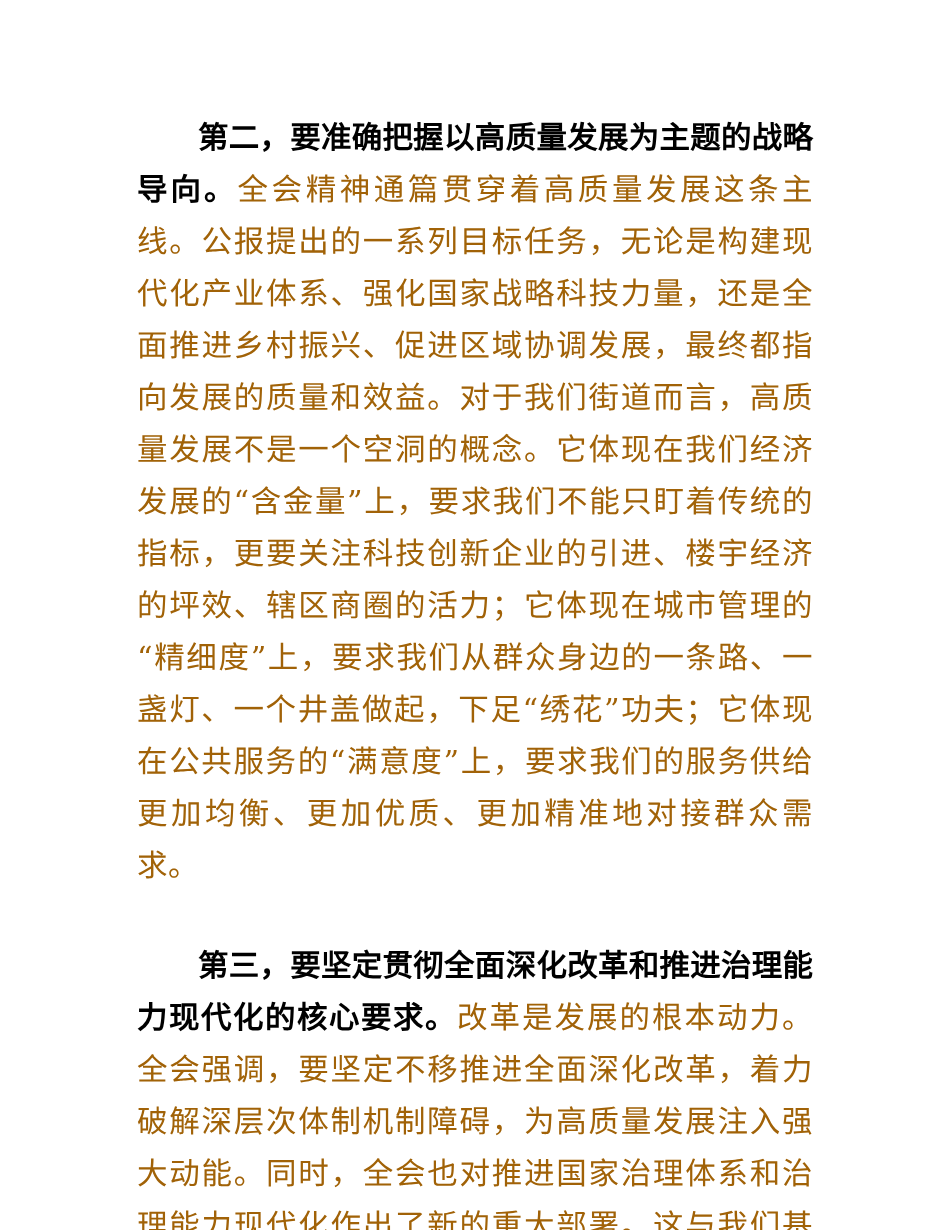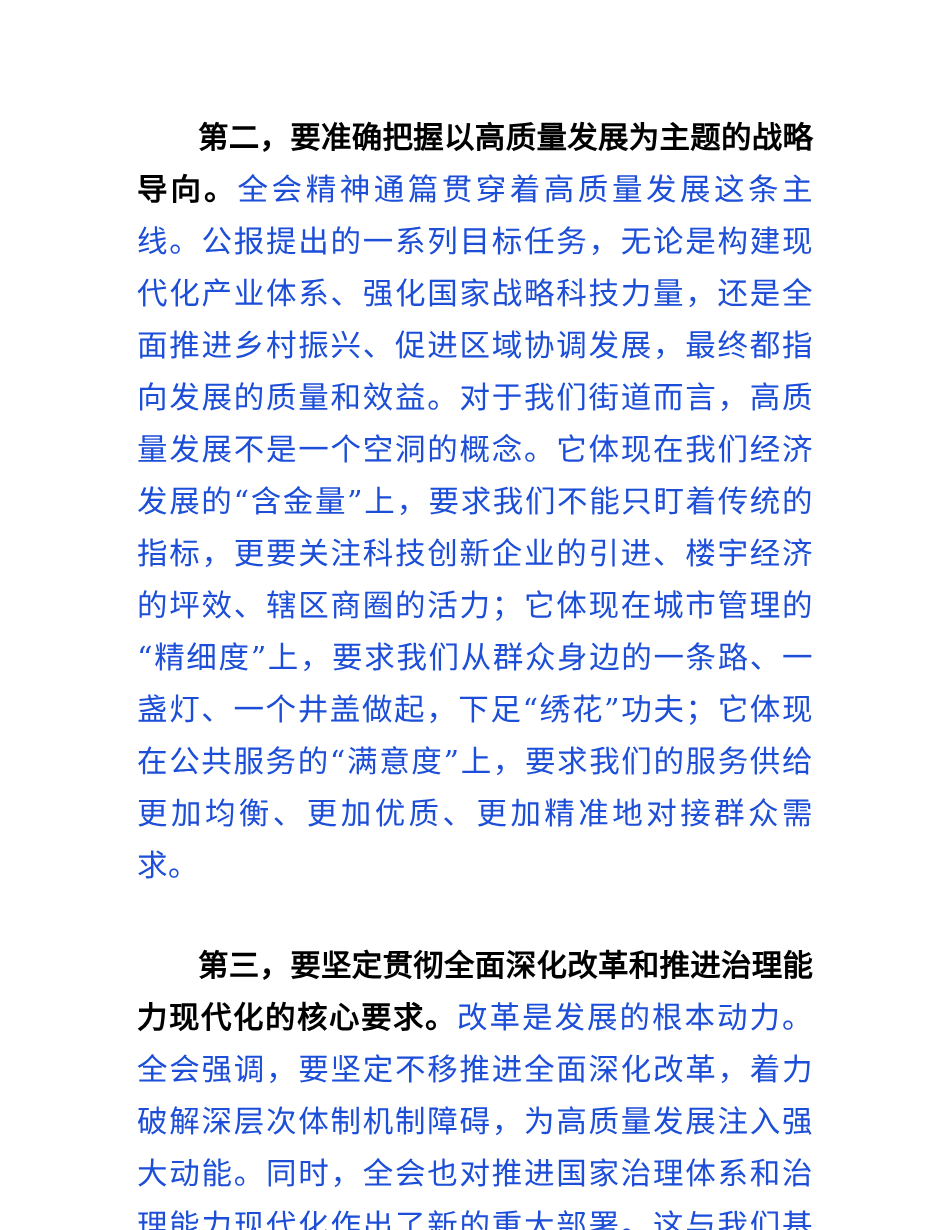--- a/index.html
+++ b/index.html
@@ -55,21 +55,21 @@
     font-family: "DejaVu Sans", "Liberation Sans", sans-serif;
     font-weight: 700;
     letter-spacing: 0px;
     color: #000000;
   }
 
   
   .body-run {
     font-family: "DejaVu Serif", "Liberation Serif", serif;
     font-weight: 400;
-    color: #1d4ed8;
+    color: #a16207;
   }
 </style>
 </head>
 <body>
 
 <div class="page">
   <div class="text-column">
 
     <p class="para">
       <span class="lead">第二，要准确把握以高质量发展为主题的战略导向。</span><span class="body-run">全会精神通篇贯穿着高质量发展这条主线。公报提出的一系列目标任务，无论是构建现代化产业体系、强化国家战略科技力量，还是全面推进乡村振兴、促进区域协调发展，最终都指向发展的质量和效益。对于我们街道而言，高质量发展不是一个空洞的概念。它体现在我们经济发展的“含金量”上，要求我们不能只盯着传统的指标，更要关注科技创新企业的引进、楼宇经济的坪效、辖区商圈的活力；它体现在城市管理的“精细度”上，要求我们从群众身边的一条路、一盏灯、一个井盖做起，下足“绣花”功夫；它体现在公共服务的“满意度”上，要求我们的服务供给更加均衡、更加优质、更加精准地对接群众需求。</span>

